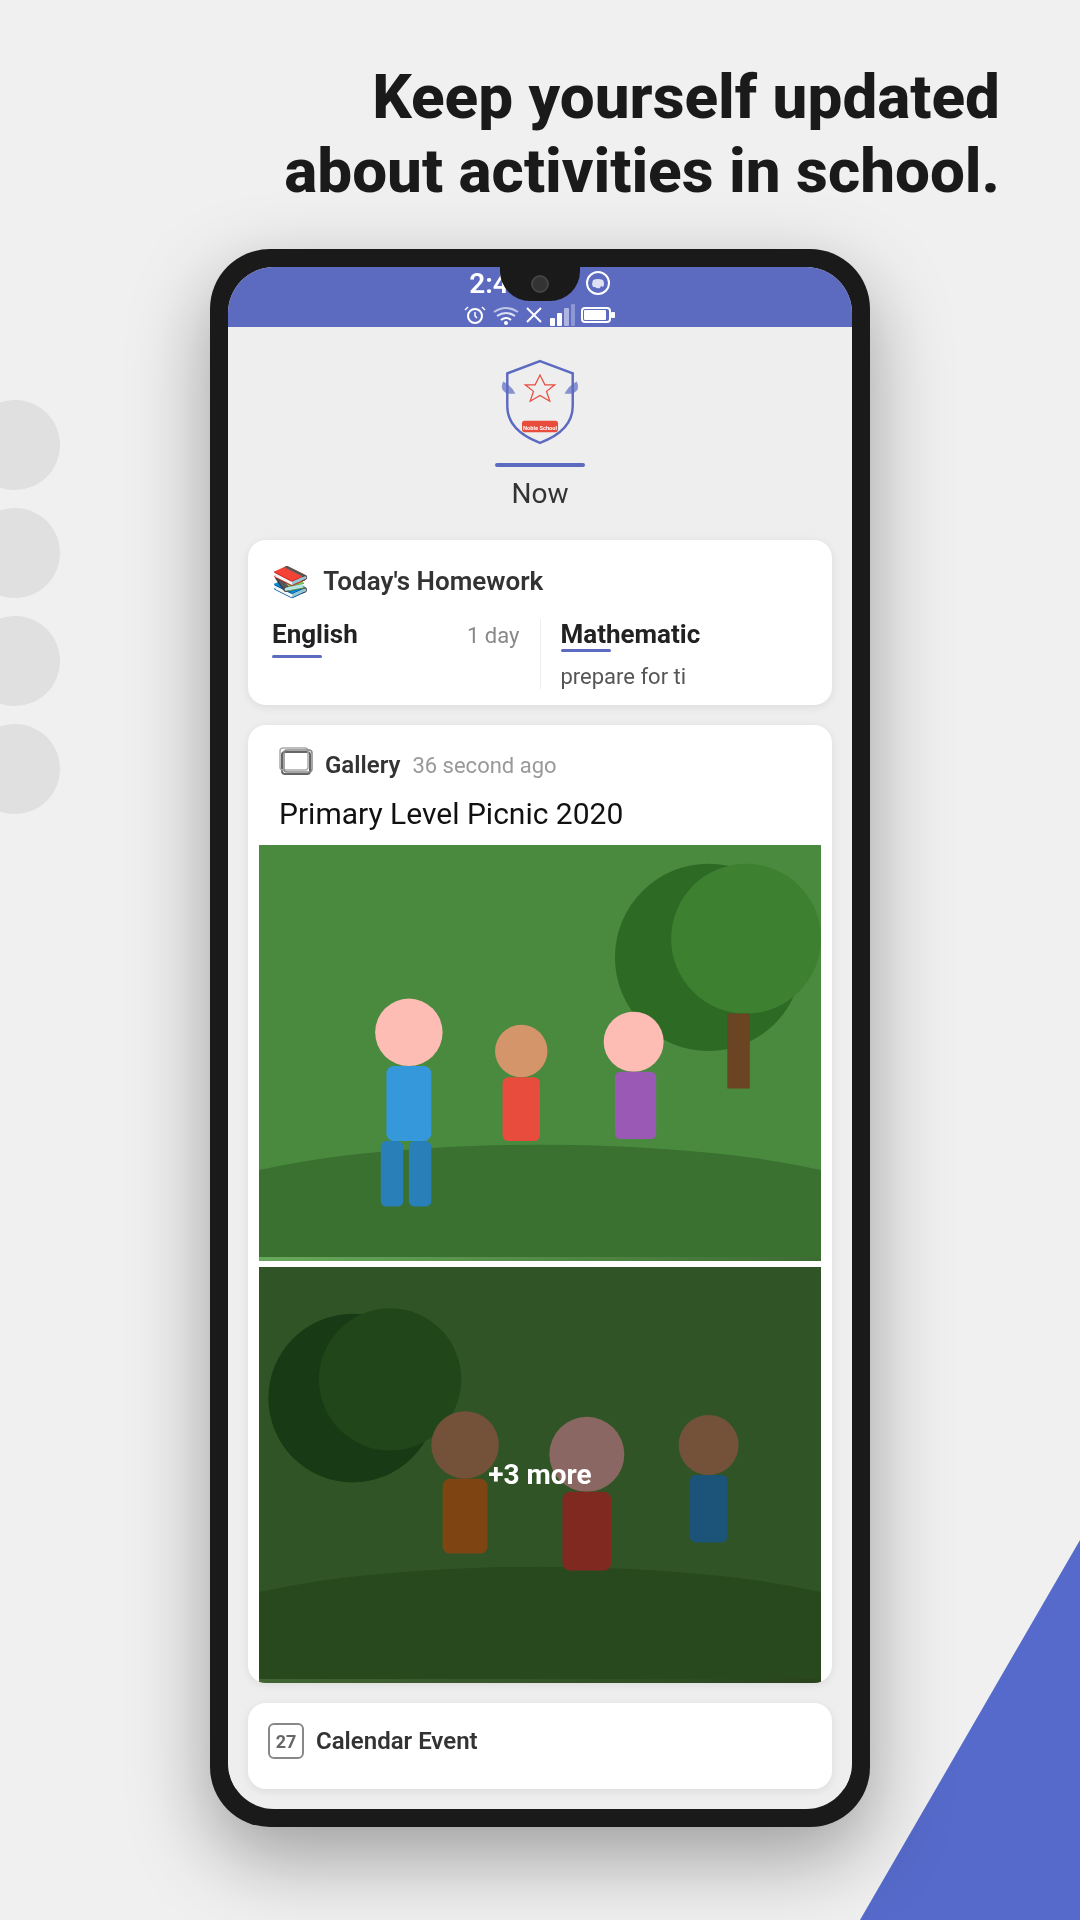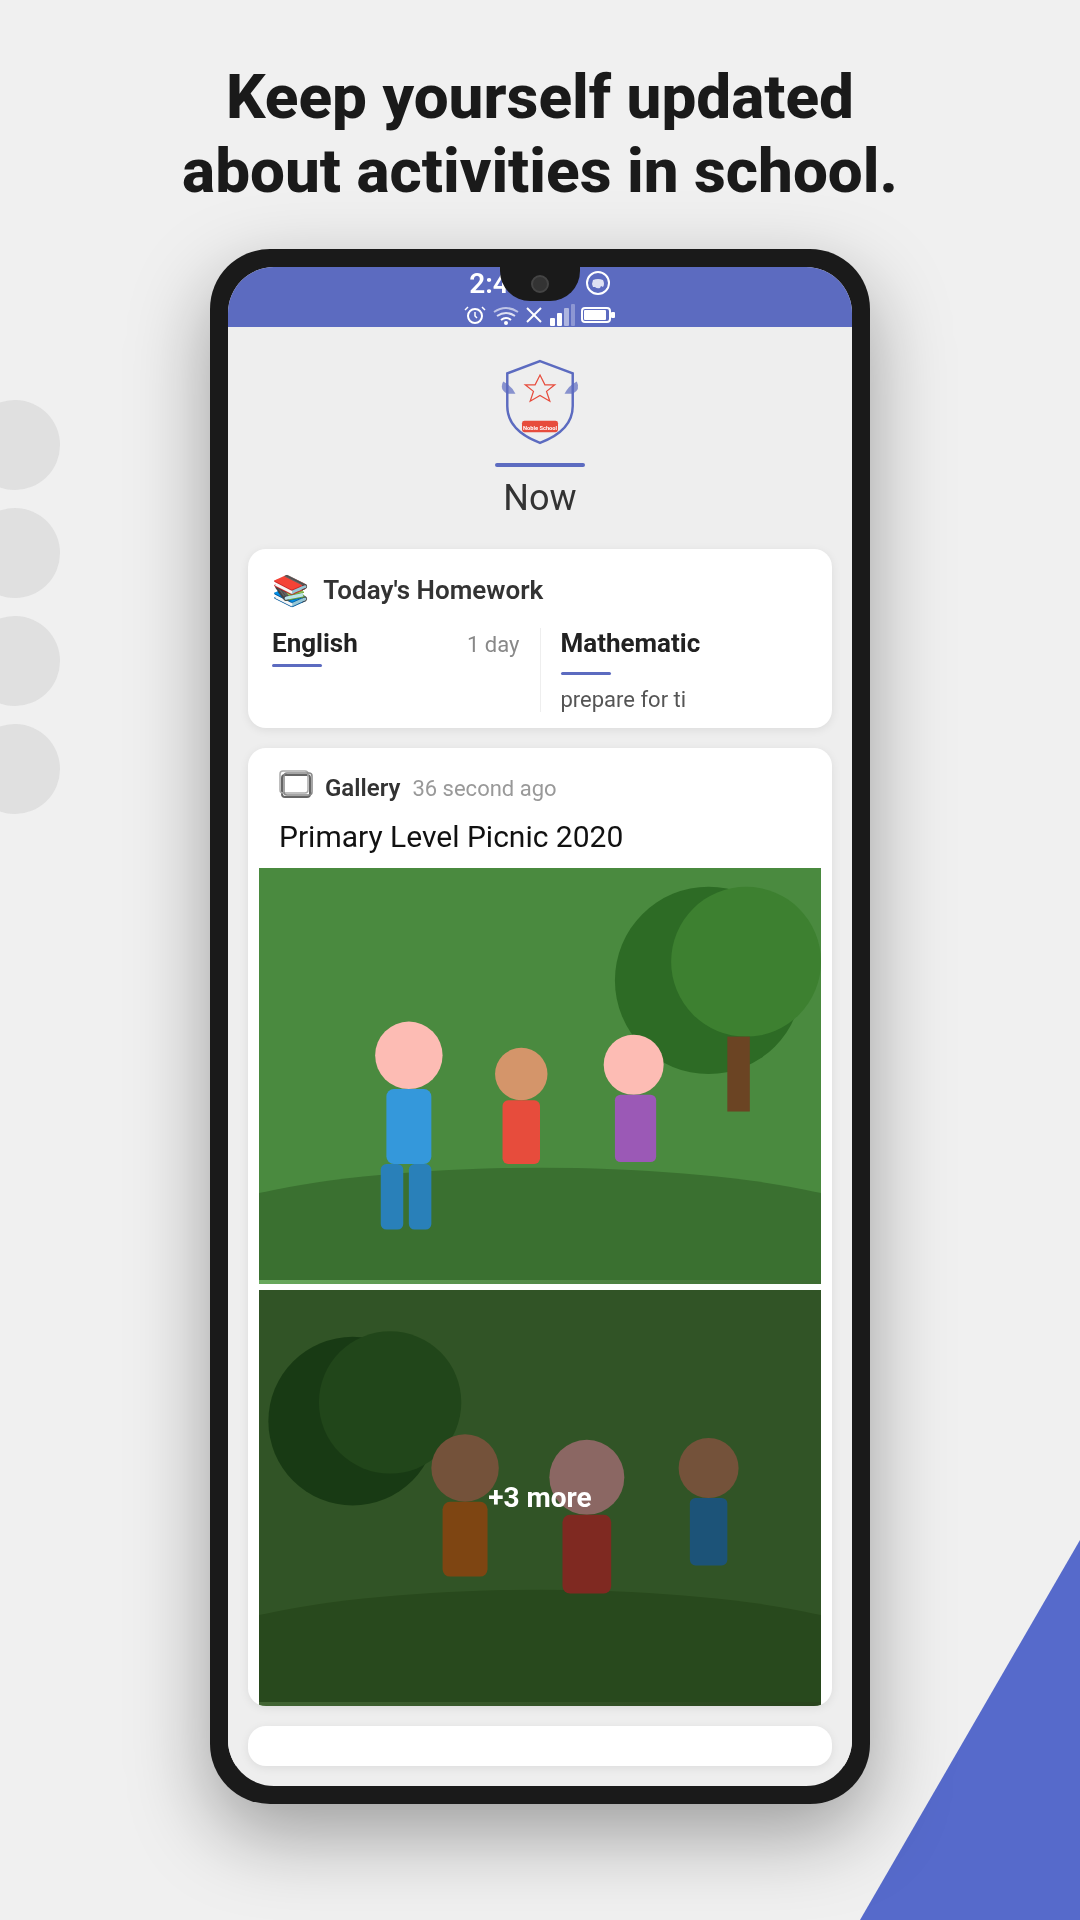--- a/index.html
+++ b/index.html
@@ -37,21 +37,21 @@
       width: 0;
       height: 0;
       border-left: 220px solid transparent;
       border-bottom: 380px solid #3b52c4;
       opacity: 0.85;
       z-index: 0;
     }
 
     
     .page-header {
-      text-align: center;
+      text-align: right;
       padding: 60px 80px 40px;
       position: relative;
       z-index: 1;
     }
     .page-header h1 {
       font-size: 62px;
       font-weight: 800;
       color: #1a1a1a;
       line-height: 1.2;
     }
@@ -152,21 +152,21 @@
       height: 100%;
     }
     .tab-indicator {
       width: 90px;
       height: 4px;
       background: #5c6bc0;
       border-radius: 2px;
       margin: 16px auto 10px;
     }
     .tab-label {
-      font-size: 36px;
+      font-size: 28px;
       color: #333;
       margin-bottom: 20px;
       text-align: center;
     }
 
     
     .card {
       background: white;
       border-radius: 18px;
       margin: 0 20px 20px;
@@ -223,21 +223,21 @@
     .hw-desc {
       font-size: 22px;
       color: #555;
       line-height: 1.4;
       margin-top: 8px;
     }
     .hw-col-right-subject {
       font-size: 26px;
       font-weight: 700;
       color: #222;
-      margin-bottom: 14px;
+      margin-bottom: 0;
       white-space: nowrap;
       overflow: hidden;
       text-overflow: ellipsis;
     }
     .hw-col-right-desc {
       font-size: 22px;
       color: #555;
       margin-top: 8px;
     }
 
@@ -548,18 +548,22 @@
                 <rect x="230" y="111" width="20" height="36" rx="3" fill="#3498db"></rect>
               </svg>
               <div class="gallery-more-overlay">
                 <span class="gallery-more-text">+3 more</span>
               </div>
             </div>
           </div>
         </div>
 
         <div class="calendar-card">
+          <div class="calendar-meta">
+            <div class="calendar-icon-box">27</div>
+            <span class="calendar-type">Calendar Event</span>
+          </div>
         </div>
 
       </div>
     </div>
   </div>
 </div>
 
 </body></html>

